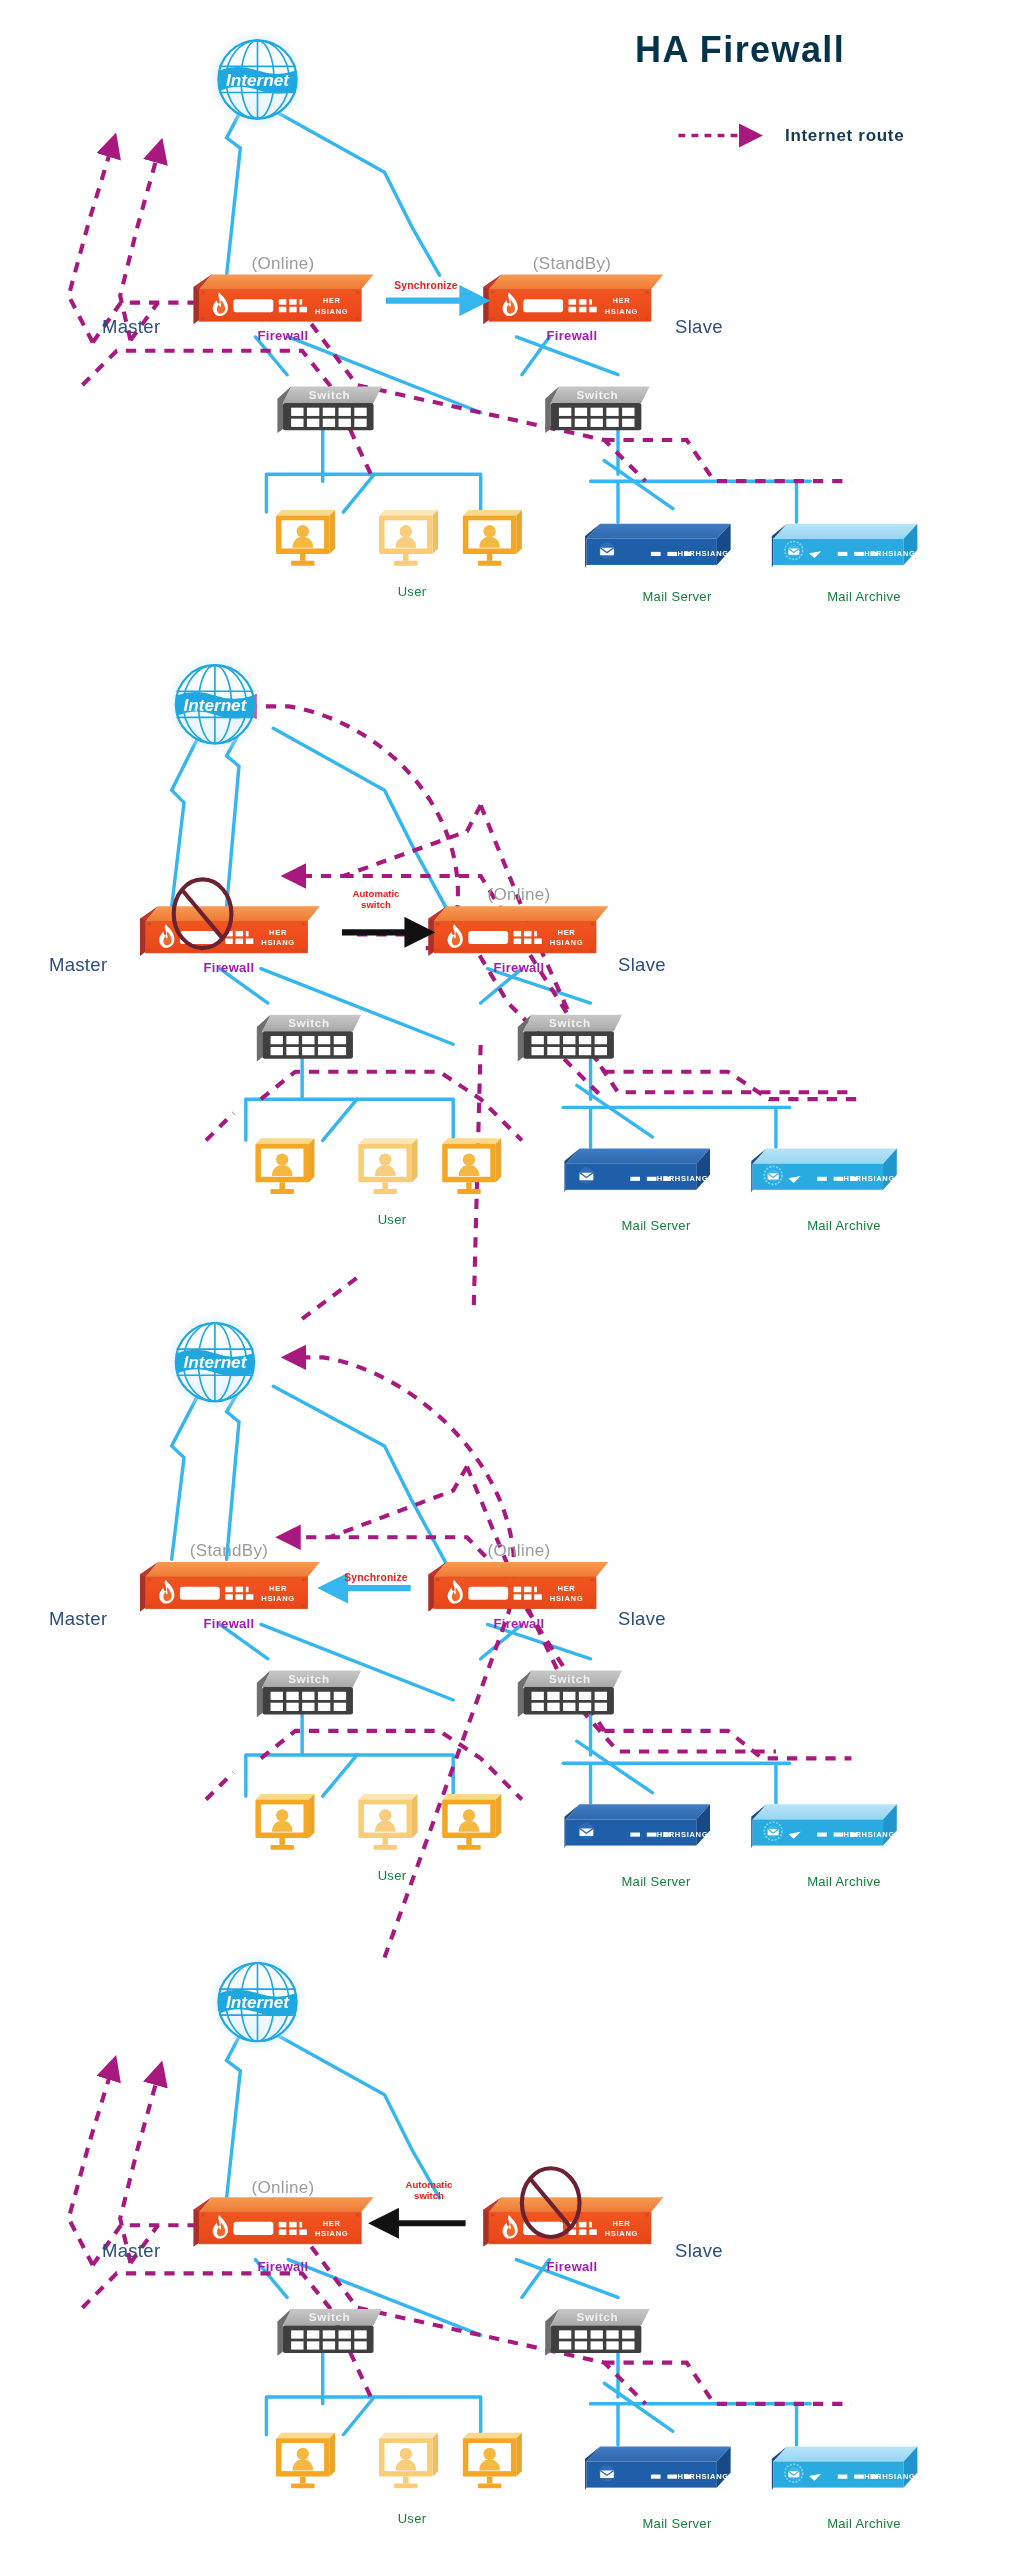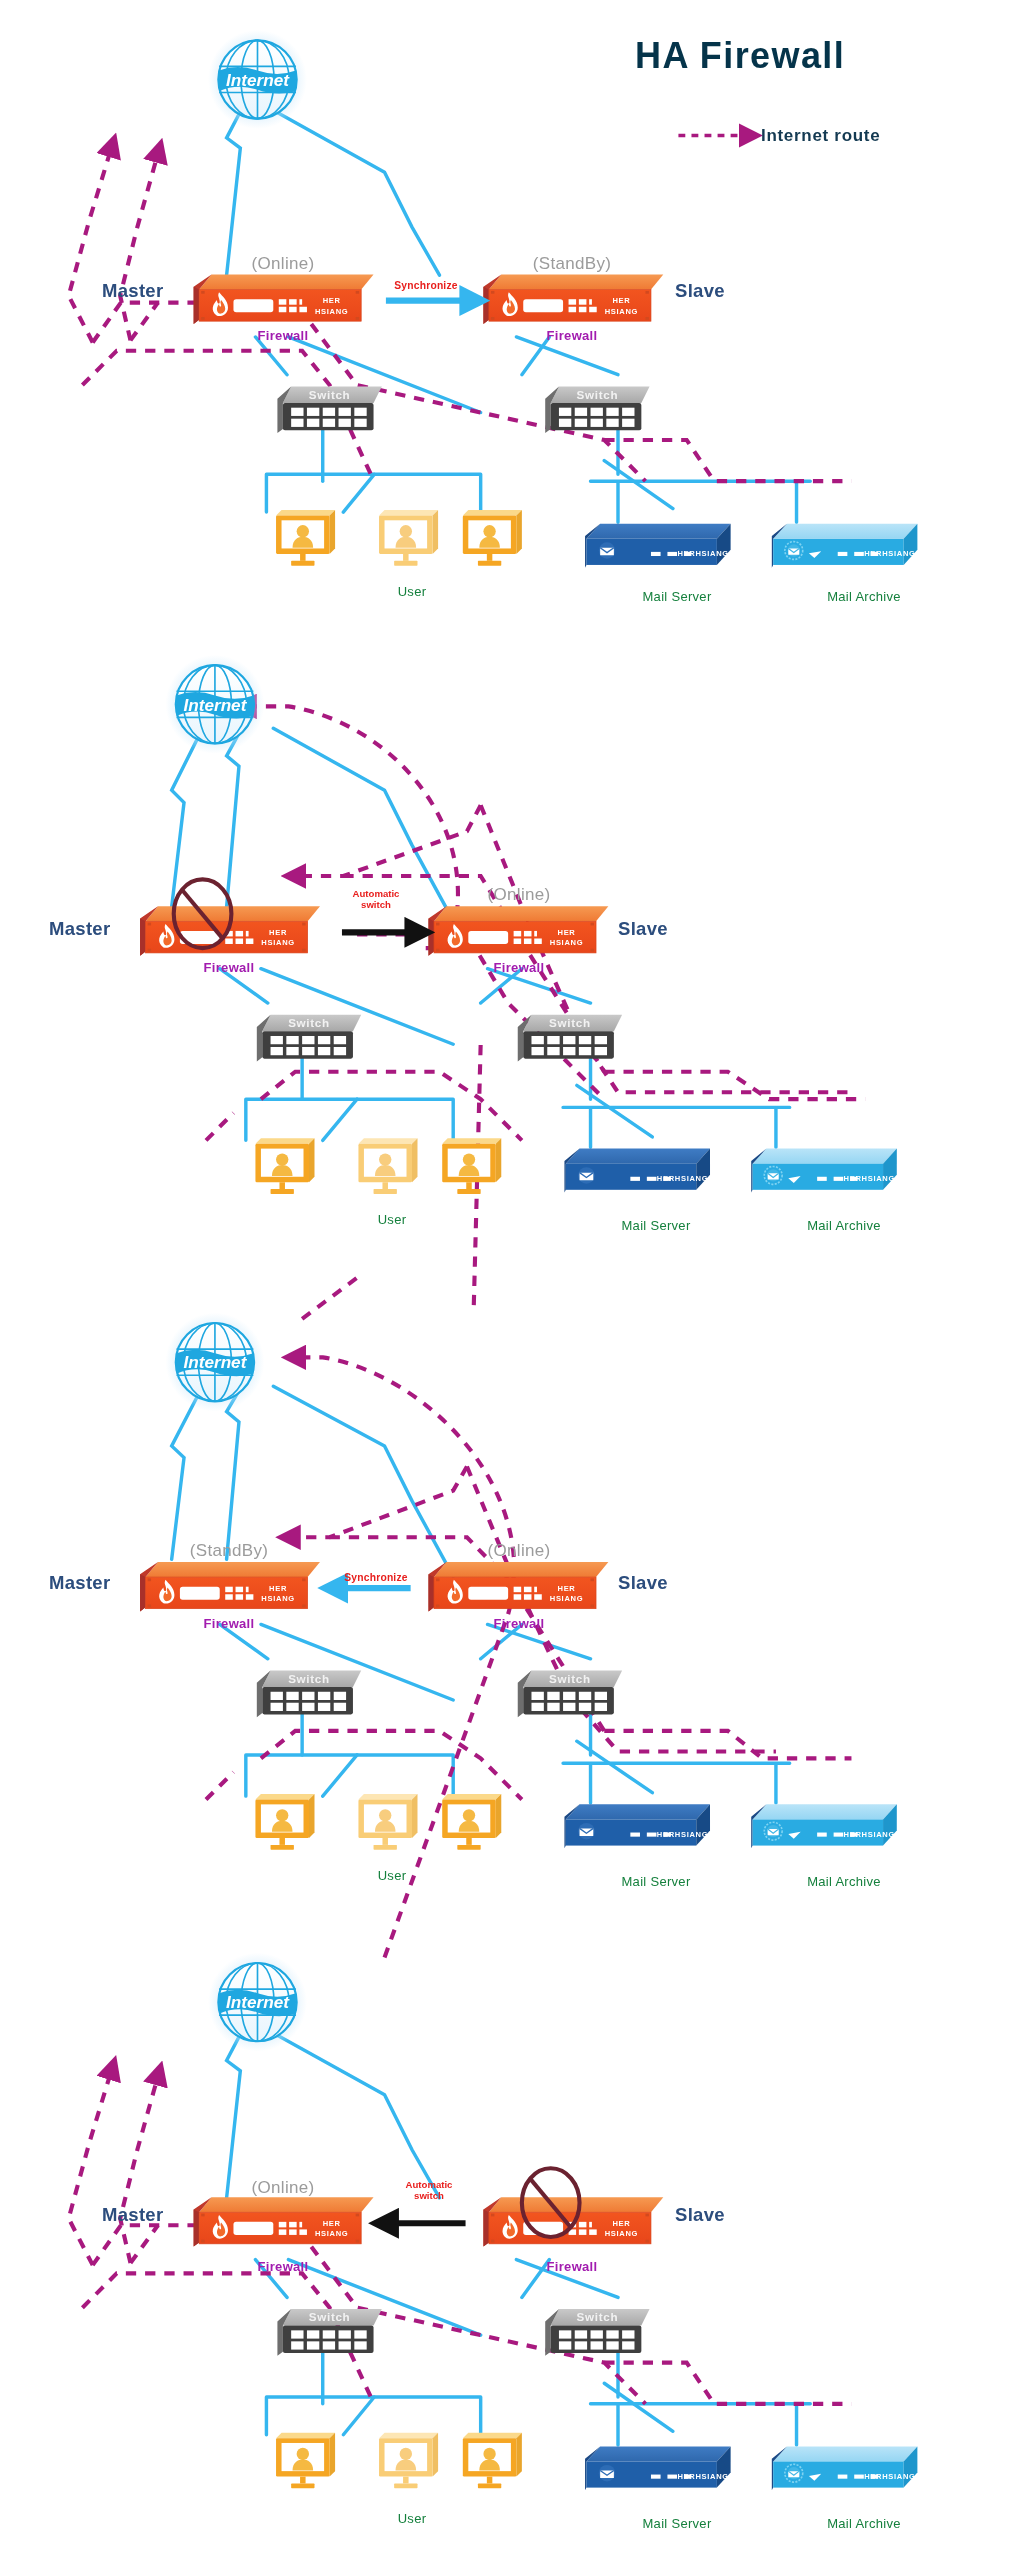--- a/index.html
+++ b/index.html
@@ -3,35 +3,35 @@
 <meta charset="utf-8">
 <title>HA Firewall</title>
 <style>
   html,body{margin:0;padding:0;background:#ffffff;}
   body{width:1030px;height:2576px;position:relative;overflow:hidden;
        font-family:"Liberation Sans","DejaVu Sans",sans-serif;}
   #stage{position:absolute;left:0;top:0;width:1030px;height:2576px;}
   svg.layer{position:absolute;left:0;top:0;width:1030px;height:2576px;overflow:visible;}
   .txt{position:absolute;white-space:nowrap;}
   .title{font-size:36px;font-weight:bold;color:#05344a;letter-spacing:1.4px;}
-  .legend-label{font-size:17px;font-weight:bold;color:#143a52;letter-spacing:0.7px;}
-  .role{font-size:18.5px;font-weight:bold;color:#2c4d7d;letter-spacing:0.3px;}
+  .legend-label{font-size:17px;font-weight:bold;color:#143a52;letter-spacing:0.7px;margin-left:24px;}
+  .role{font-size:18.5px;font-weight:normal;color:#2c4d7d;letter-spacing:0.3px;margin-top:36px;}
   .state{font-size:17px;color:#9b9b9b;letter-spacing:0.3px;text-align:center;}
   .devlabel{font-size:13px;font-weight:bold;color:#a21caf;letter-spacing:0.3px;}
   .grouplabel{font-size:13px;font-weight:normal;color:#15803d;letter-spacing:0.3px;}
   .sync{font-size:10.3px;font-weight:bold;color:#e8201e;letter-spacing:0.2px;text-align:center;}
   .autosw{font-size:9.6px;font-weight:bold;color:#e8201e;text-align:center;line-height:1.15;}
   .ctr{transform:translateX(-50%);}
 </style>
 </head>
 <body>
 
 <div id="stage">
 
-  <div class="txt title" style="left:635px;top:35px;">HA Firewall</div>
+  <div class="txt title" style="left:635px;top:29px;">HA Firewall</div>
 
   <svg class="layer" style="height:179px;" viewBox="0 0 1500 260" width="1030" height="179">
     <defs>
       <marker id="mk-mag" markerWidth="7" markerHeight="7" refX="1.2" refY="3.5" orient="auto">
         <path d="M0,0 L7,3.5 L0,7 z" fill="#a8197f"></path>
       </marker>
     </defs>
     <line x1="988" y1="197" x2="1082" y2="197" stroke="#a8197f" stroke-width="5" stroke-dasharray="10,9" marker-end="url(#mk-mag)"></line>
   </svg>
   <div class="txt legend-label" style="left:761px;top:126px;">Internet route</div>

